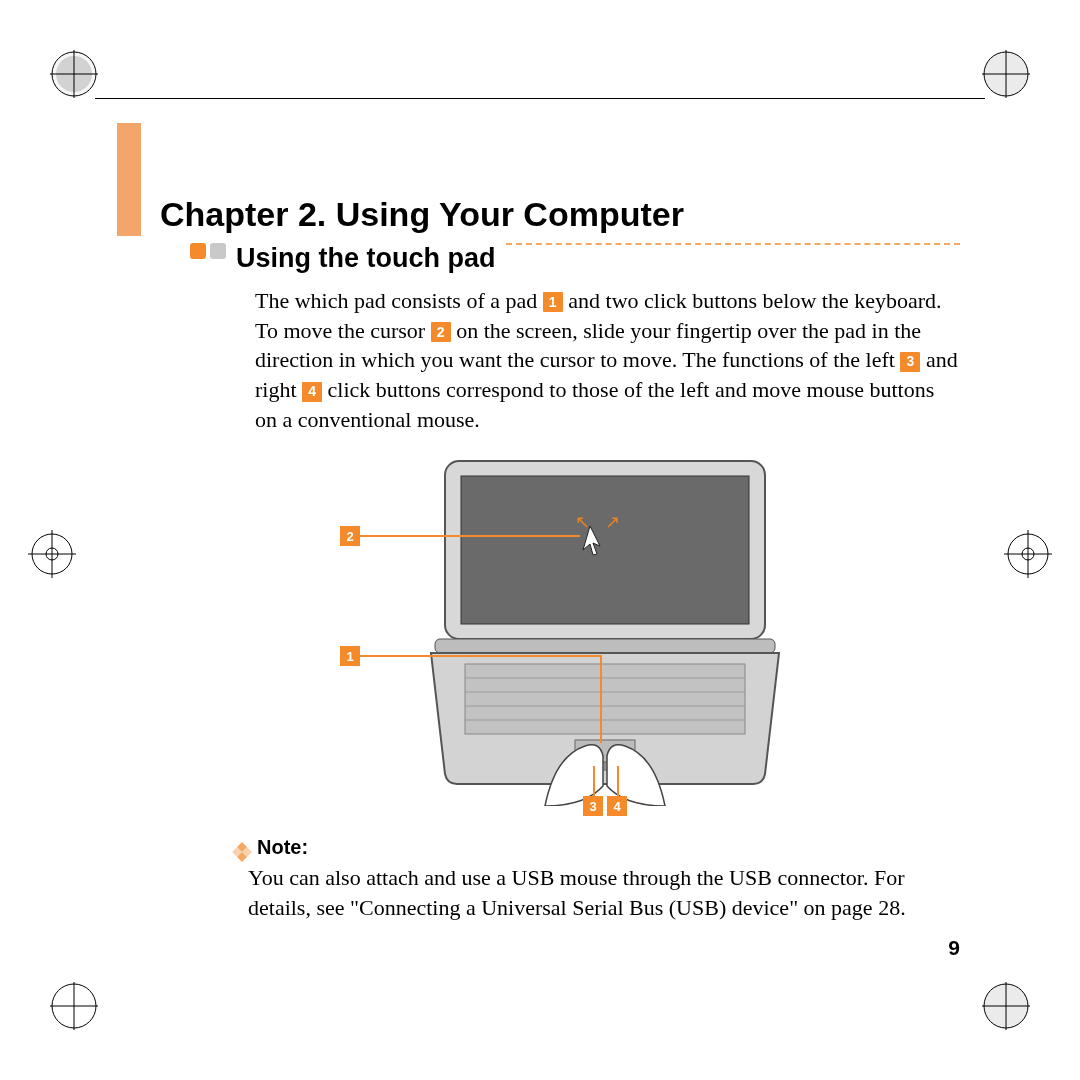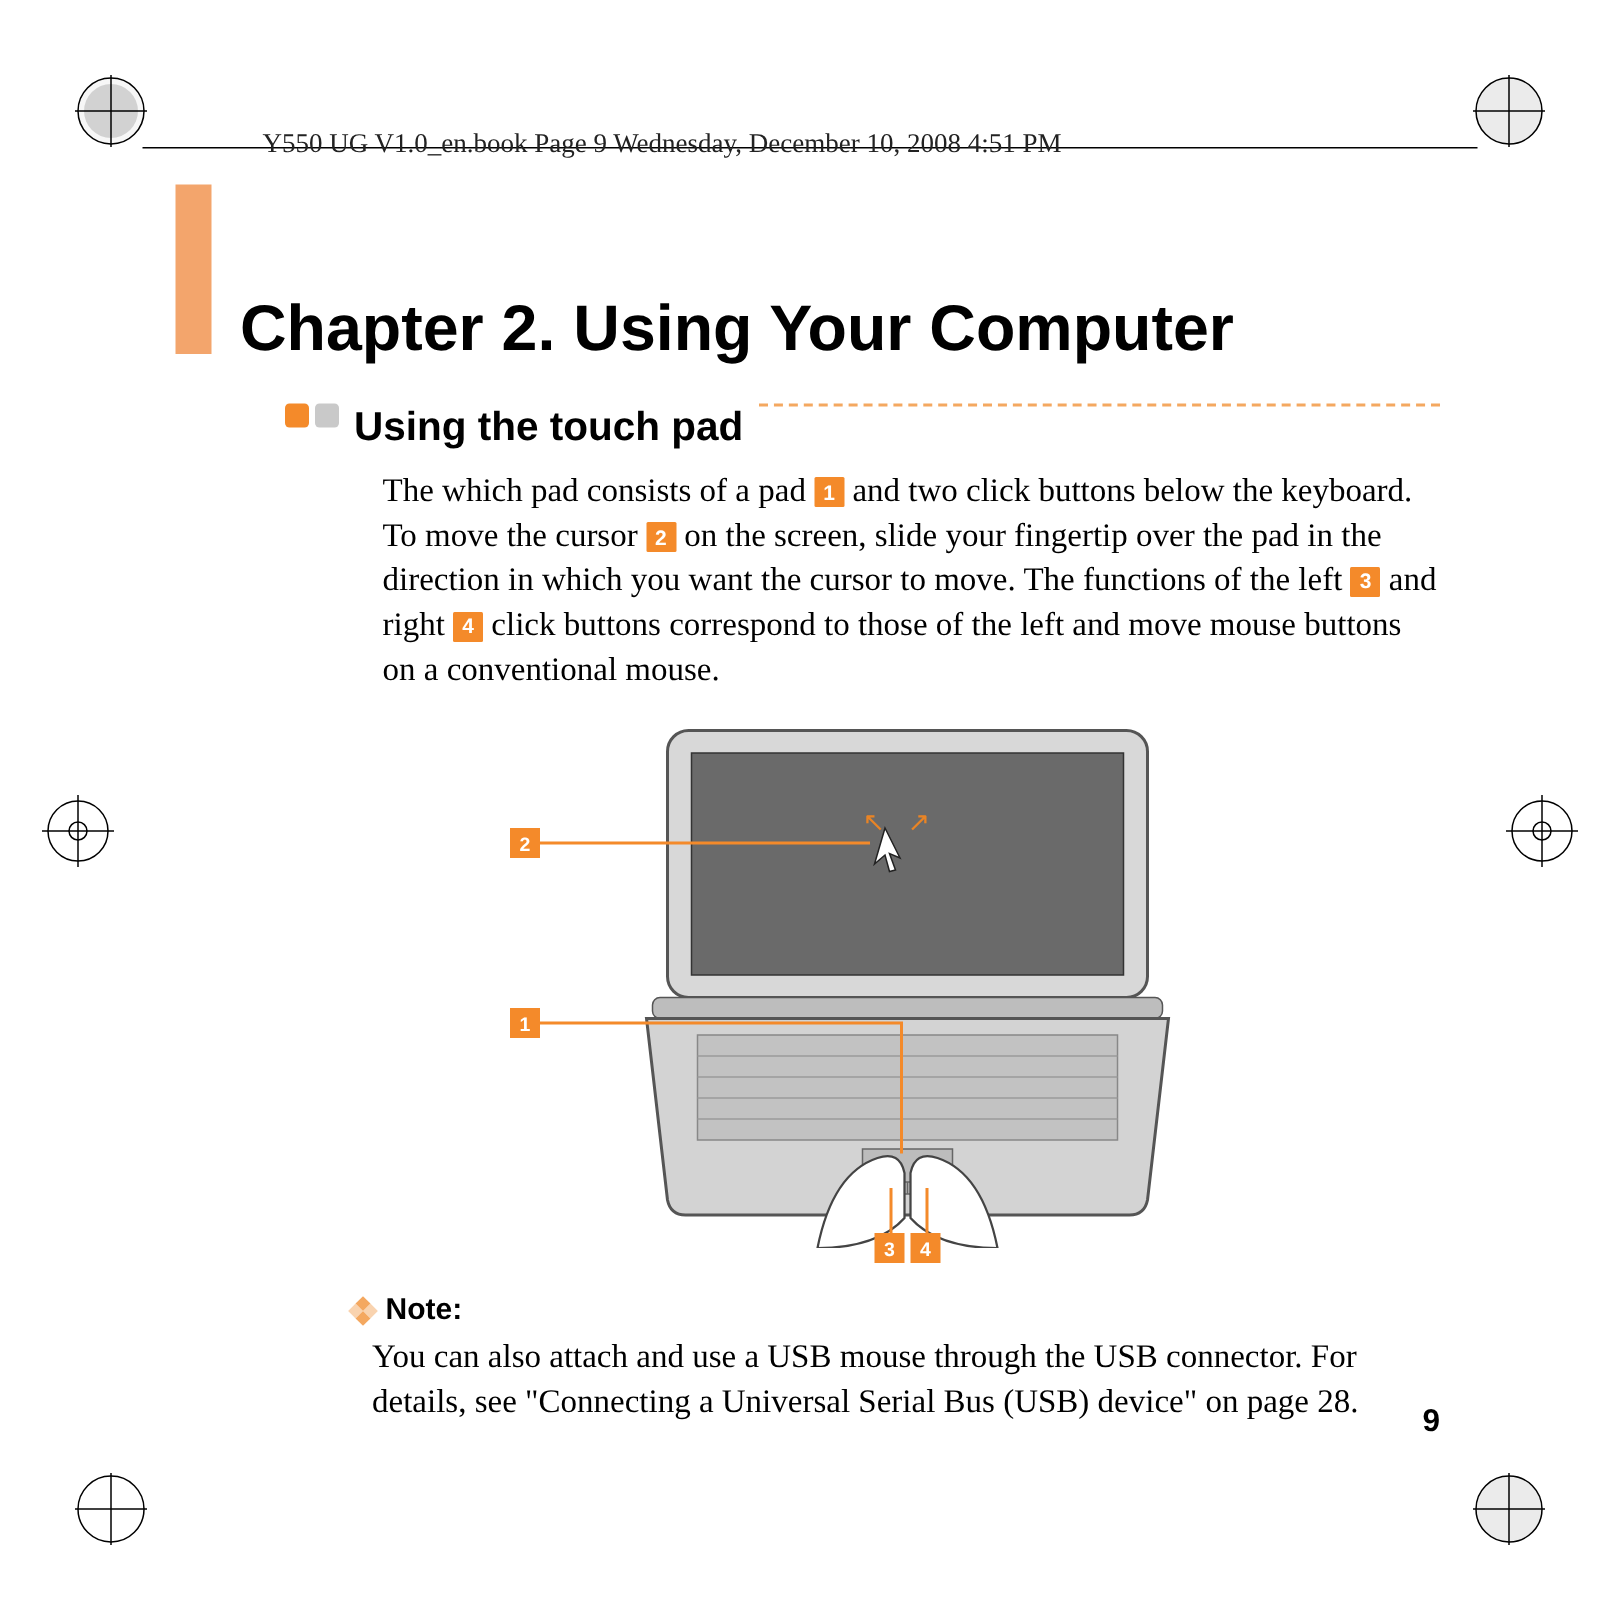--- a/index.html
+++ b/index.html
@@ -15,35 +15,35 @@
   .reg.mr{right:28px;top:530px}
   .reg svg{display:block}
   .hline{position:absolute;height:1px;background:#000}
   
   .topline{left:95px;right:95px;top:98px}
   .header-text{position:absolute;left:175px;top:85px;font-family:"Times New Roman",serif;font-size:18px;color:#222}
   
   .side-bar{position:absolute;left:117px;top:123px;width:24px;height:113px;background:#f3a56c}
   
   .content{position:absolute;left:160px;top:195px;width:800px}
-  .chapter-title{font-family:Arial,Helvetica,sans-serif;font-weight:bold;font-size:43px;margin:0 0 25px 0}
+  .chapter-title{font-family:Arial,Helvetica,sans-serif;font-weight:bold;font-size:34px;margin:0 0 9px 0}
   .section{display:flex;align-items:flex-start;margin:0 0 12px 30px}
   .sq{width:16px;height:16px;border-radius:3px;margin-right:4px}
   .sq.orange{background:#f48a2a}
   .sq.gray{background:#c9c9c9}
   .section-title{font-family:Arial,Helvetica,sans-serif;font-weight:bold;font-size:27px;margin:0 10px 0 6px}
   .dashline{flex:1;height:0;border-top:2px dashed #f4a860}
   .body{margin-left:95px;font-size:22px;line-height:1.35;margin-top:10px}
   .callout{display:inline-flex;align-items:center;justify-content:center;width:20px;height:20px;background:#f48a2a;color:#fff;font-family:Arial,sans-serif;font-weight:bold;font-size:14px;vertical-align:1px;border-radius:1px}
   
   .figure{position:relative;width:500px;height:370px;margin:18px 0 10px 170px}
   .fig-callout{position:absolute;width:20px;height:20px;background:#f48a2a;color:#fff;font-family:Arial,sans-serif;font-weight:bold;font-size:13px;display:flex;align-items:center;justify-content:center}
   .fig-line{position:absolute;height:2px;background:#f48a2a}
   .laptop{position:absolute}
-  .note-row{display:flex;align-items:center;margin:6px 0 4px 75px}
+  .note-row{display:flex;align-items:flex-end;margin:6px 0 4px 75px}
   .note-dia{width:14px;height:14px;margin-right:8px;transform:rotate(45deg);position:relative}
   .note-dia:before,.note-dia:after{content:"";position:absolute;background:#f4a860}
   .note-dia:before{left:0;top:0;width:7px;height:7px}
   .note-dia:after{right:0;bottom:0;width:7px;height:7px}
   .note-dia .d2{position:absolute;right:0;top:0;width:7px;height:7px;background:#f4a860;opacity:.5}
   .note-dia .d3{position:absolute;left:0;bottom:0;width:7px;height:7px;background:#f4a860;opacity:.5}
   .note-label{font-family:Arial,Helvetica,sans-serif;font-weight:bold;font-size:20px}
   .pagenum{position:absolute;right:120px;bottom:120px;font-family:Arial,sans-serif;font-weight:bold;font-size:21px}
   .leader-vert{position:absolute;width:2px;background:#f48a2a}
   .cursor-arrow{position:absolute;font-size:18px;color:#e98425}
@@ -111,21 +111,20 @@
         <circle cx="24" cy="24" r="20" fill="none" stroke="#000"></circle>
         <g stroke="#000">
           <line x1="24" y1="0" x2="24" y2="48"></line>
           <line x1="0" y1="24" x2="48" y2="24"></line>
         </g>
         <circle cx="24" cy="24" r="6" fill="none" stroke="#000"></circle>
       </svg>
   </div>
   <div class="hline topline"></div>
 
-  <div class="header-text">Y550 UG V1.0_en.book  Page 9  Wednesday, December 10, 2008  4:51 PM</div>
 
   <div class="side-bar"></div>
 
   <div class="content">
     <h1 class="chapter-title">Chapter 2. Using Your Computer</h1>
 
     <div class="section">
       <span class="sq orange"></span>
       <span class="sq gray"></span>
       <span class="section-title">Using the touch pad</span>

